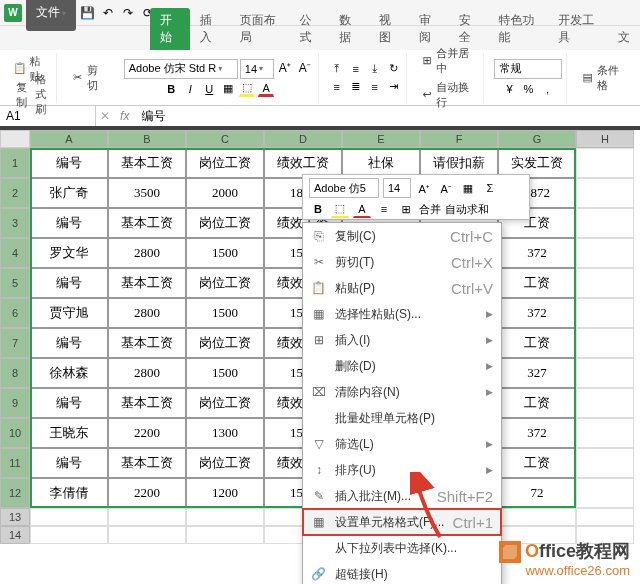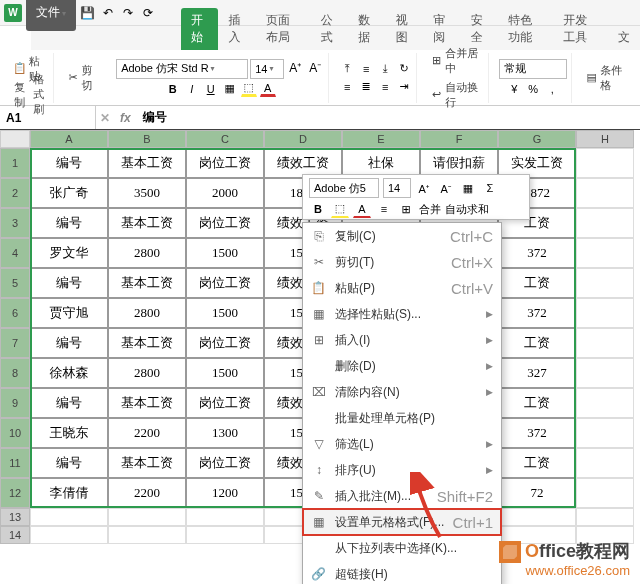--- a/index.html
+++ b/index.html
@@ -4,35 +4,35 @@
 <style>
 * { margin:0; padding:0; box-sizing:border-box; font-family:"Microsoft YaHei",Arial,sans-serif; }
 body { width:640px; height:584px; background:#fff; overflow:hidden; position:relative; font-size:12px; }
 
 
 .menubar { height:26px; background:#f5f5f5; display:flex; align-items:center; padding:0 4px; gap:4px; border-bottom:1px solid #ddd; }
 .menubar .logo { width:18px; height:18px; background:#2e9b4f; border-radius:2px; display:flex; align-items:center; justify-content:center; color:#fff; font-size:10px; font-weight:bold; }
 .menubar .filemenu { background:#5a5a5a; color:#fff; padding:10px 10px; border-radius:3px; font-size:12px; }
 
 
-.tabs { height:24px; background:#f5f5f5; display:flex; align-items:flex-end; padding-left:150px; gap:0;margin-left:31px; }
+.tabs { height:24px; background:#f5f5f5; display:flex; align-items:flex-end; padding-left:150px; gap:0; }
 .tabs .tab { padding:4px 10px; font-size:12px; color:#555; cursor:pointer; }
 .tabs .tab.active { background:#2e9b4f; color:#fff; border-radius:3px 3px 0 0; }
 
 
 .ribbon { height:56px; background:#fff; border-bottom:1px solid #ccc; display:flex; align-items:center; padding:2px 6px; gap:6px; }
 .ribgroup { display:flex; flex-direction:column; align-items:center; gap:2px; padding:2px 4px; border-right:1px solid #eee; height:50px; justify-content:center; }
 .ribbtn { display:flex; align-items:center; gap:2px; font-size:11px; color:#444; padding:1px 3px; }
 .ribicon { width:16px; height:16px; display:inline-flex; align-items:center; justify-content:center; }
 .fontbox { border:1px solid #bbb; padding:1px 4px; font-size:11px; background:#fff; height:20px; display:flex; align-items:center; }
 .smallicons { display:flex; gap:3px; }
 .smallicons span { width:16px; height:16px; border:1px solid transparent; display:inline-flex; align-items:center; justify-content:center; font-size:11px; }
 
 
-.fbar { height:24px; background:#fff; border-bottom:1px solid #404040; display:flex; align-items:center;font-weight:bold; }
+.fbar { height:24px; background:#fff; border-bottom:4px solid #404040; display:flex; align-items:center; }
 .cellref { width:96px; border-right:1px solid #ccc; padding:0 6px; height:100%; display:flex; align-items:center; font-size:12px; }
 .fx { padding:0 6px; color:#888; font-style:italic; }
 .fval { padding:0 6px; font-size:12px; }
 
 
 .sheet { position:relative; }
 .colhdr { display:flex; height:18px; }
 .corner { width:30px; background:#e8e8e8; border:1px solid #ccc; }
 .ch { background:#d0d0d0; border:1px solid #bbb; text-align:center; font-size:11px; color:#444; display:flex; align-items:center; justify-content:center; }
 .ch.sel { background:#9bc29b; }
@@ -113,21 +113,21 @@
     </div>
   </div>
   <div class="ribgroup" style="border:none">
     <div class="ribbtn">
         <span class="ribicon">✂</span>
         <span>剪切</span>
       </div>
   </div>
   <div class="ribgroup">
     <div style="display:flex;gap:2px">
-      <div class="fontbox" style="width:132px">
+      <div class="fontbox" style="width:114px">
           <span>Adobe 仿宋 Std R</span>
           <span class="caret">▾</span>
         </div>
       <div class="fontbox" style="width:34px">
           <span>14</span>
           <span class="caret">▾</span>
         </div>
       <span class="mtbtn">A⁺</span>
       <span class="mtbtn">A⁻</span>
     </div>

